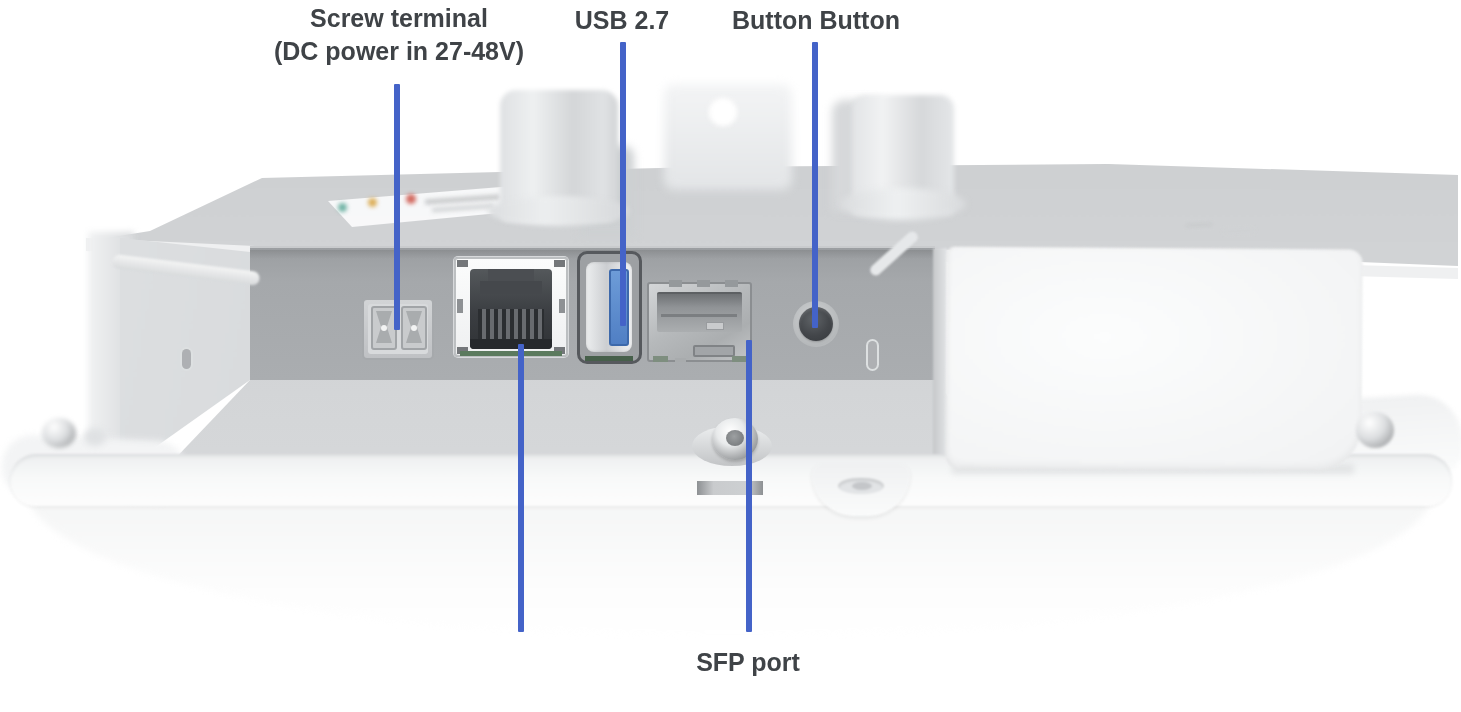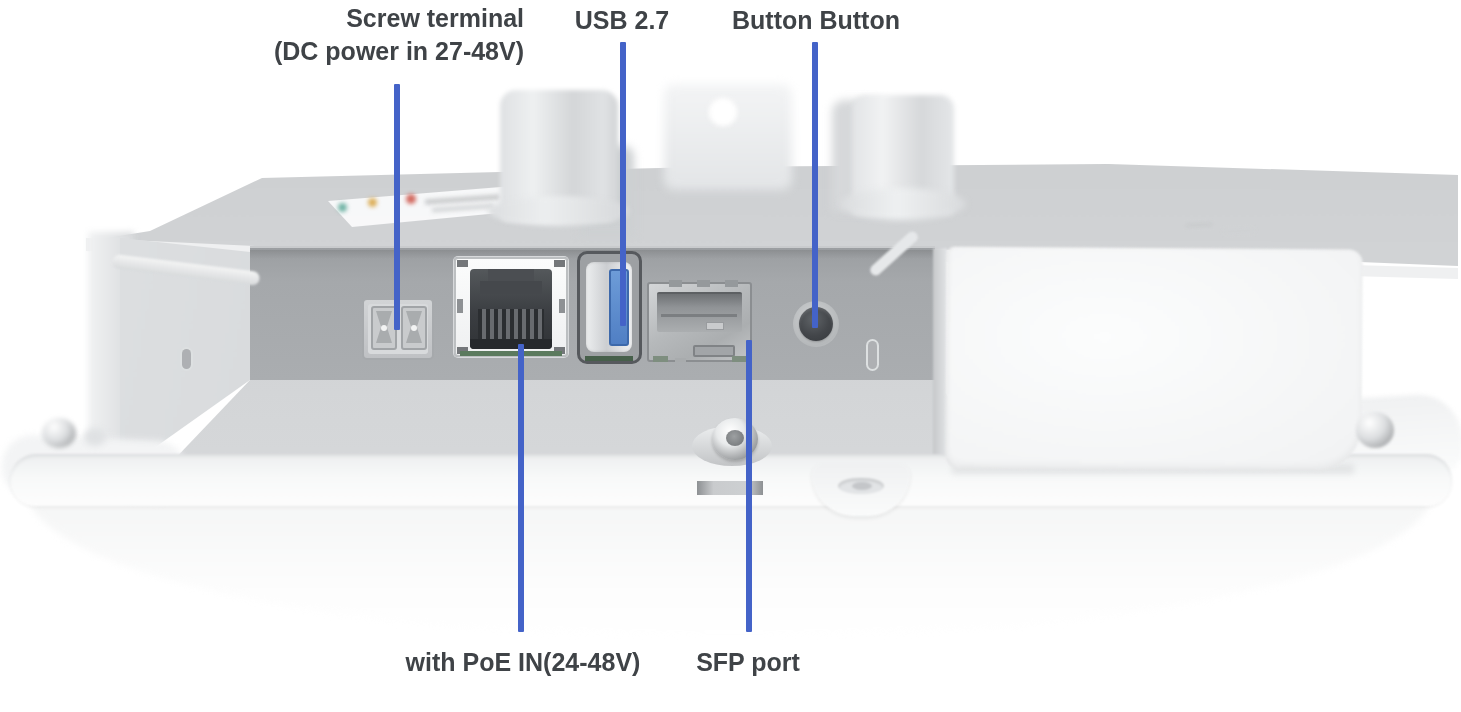--- a/index.html
+++ b/index.html
@@ -1,21 +1,21 @@
 <!DOCTYPE html>
 <html style="--accent: #4463c8; --label-text: #3f4347;"><head>
 <meta charset="utf-8">
 <style>
   *{box-sizing:border-box;margin:0;padding:0}
   html,body{background:#fff}
   .stage{position:relative;width:1461px;height:712px;overflow:hidden;background:#fff;
          font-family:"Liberation Sans","DejaVu Sans",sans-serif}
   .abs{position:absolute}
   .full{position:absolute;inset:0}
-  .label{position:absolute;transform:translateX(-50%);text-align:right;font-weight:700;
+  .label{position:absolute;transform:translateX(-50%);text-align:center;font-weight:700;
          font-size:25px;line-height:33px;color:var(--label-text,#3f4347);white-space:nowrap;z-index:60}
   .label .l{display:block}
   .lead{position:absolute;width:6px;background:var(--accent,#4463c8);z-index:50;border-radius:1px}
 </style>
 </head>
 <body style="background: rgb(255, 255, 255);">
 
 <div class="stage">
 
   <div class="full">
@@ -139,19 +139,18 @@
     <span class="l">Screw terminal</span>
     <span class="l">(DC power in 27-48V)</span>
   </div>
   <div class="label" style="left:622px;top:4px">
     <span class="l">USB 2.7</span>
   </div>
   <div class="label" style="left:816px;top:4px">
     <span class="l">Button Button</span>
   </div>
   <div class="label" style="left:523px;top:646px">
-    <span class="l">with PoE IN(24-48V)</span>
   </div>
   <div class="label" style="left:748px;top:646px">
     <span class="l">SFP port</span>
   </div>
 
 </div>
 
 </body></html>

